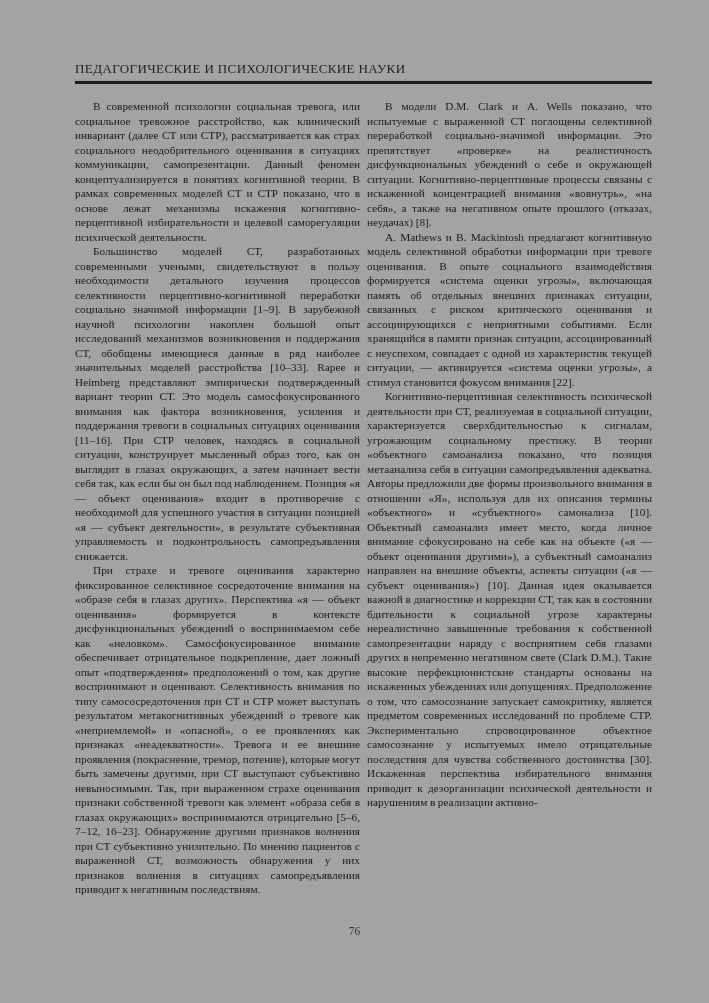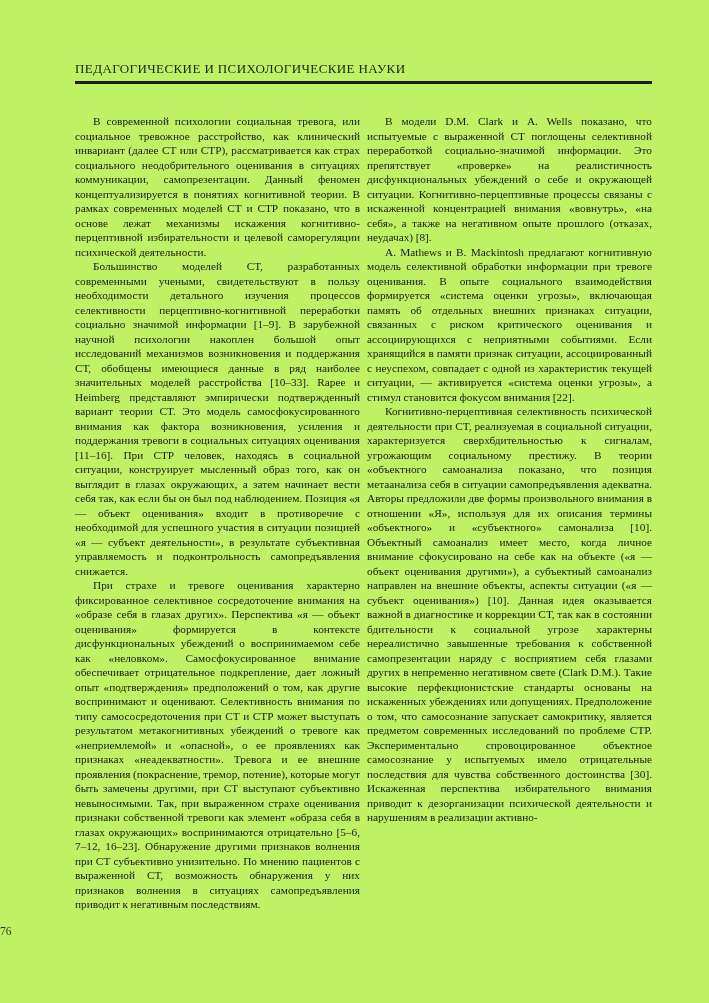--- a/index.html
+++ b/index.html
@@ -4,21 +4,21 @@
 <style>
   html, body {
     margin: 0;
     padding: 0;
     background: #ffffff;
   }
   .page {
     position: relative;
     width: 709px;
     height: 1003px;
-    background: #bef264;
+    background: #a3a3a3;
     overflow: hidden;
     font-family: "Liberation Serif", "DejaVu Serif", serif;
   }
   .running-head {
     position: absolute;
     left: 75px;
     top: 61px;
     width: 577px;
     font-family: "Liberation Serif", "DejaVu Serif", serif;
     font-size: 13px;
@@ -38,41 +38,40 @@
     position: absolute;
     left: 75px;
     top: 99px;
     width: 577px;
     display: flex;
     column-gap: 7px;
   }
   .col {
     width: 285px;
     flex: 0 0 285px;
-    margin-top: 15px;
   }
   .col p {
     margin: 0;
     font-size: 11.3px;
     line-height: 14.5px;
     text-align: justify;
     color: #1a1a1a;
     word-spacing: -0.3px;
     hyphens: auto;
     -webkit-hyphens: auto;
   }
   .col p.indent {
     text-indent: 18px;
   }
   .page-number {
     position: absolute;
     top: 925px;
     left: 0;
     width: 709px;
-    text-align: left;
+    text-align: center;
     font-size: 11.5px;
     color: #333333;
   }
 </style>
 </head>
 <body>
 
 <div class="page">
 
   <div class="running-head">ПЕДАГОГИЧЕСКИЕ И ПСИХОЛОГИЧЕСКИЕ НАУКИ</div>

